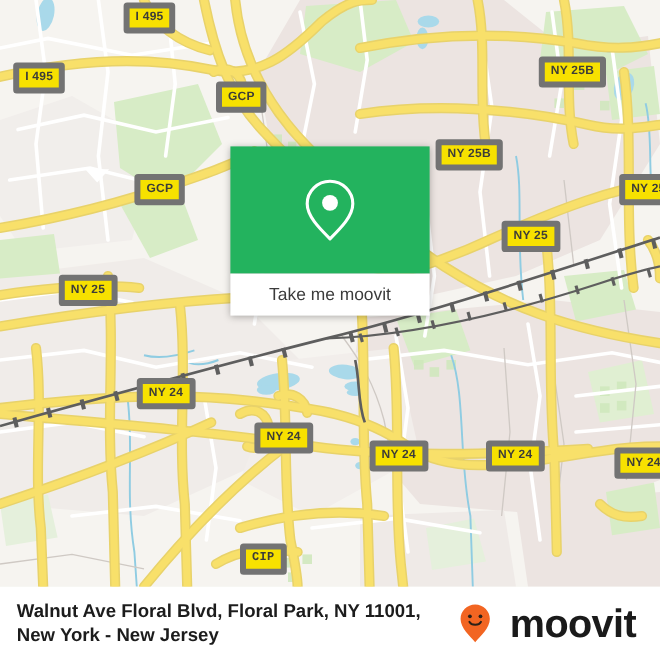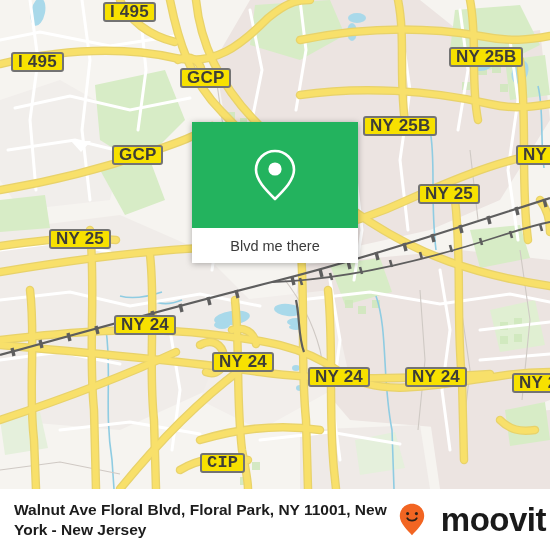--- a/index.html
+++ b/index.html
@@ -34,26 +34,26 @@
     position: absolute;
     left: 0;
     top: 0;
     display: block;
   }
 
   
   .shield {
     position: absolute;
     background: #f7e100;
-    border: 2px solid #737373;
+    border: 5px solid #737373;
     border-radius: 3px;
     color: #3d3d38;
     font-family: "Liberation Sans", sans-serif;
     font-weight: bold;
-    font-size: 17px;
+    font-size: 10px;
     line-height: 13px;
     padding: 1px 5px 2px 5px;
     white-space: nowrap;
     letter-spacing: 0.2px;
     box-sizing: border-box;
   }
 
   
   .attribution {
     position: absolute;
@@ -127,21 +127,21 @@
     position: absolute;
     left: 0;
     top: 489px;
     width: 550px;
     height: 61px;
     background: #ffffff;
     display: flex;
     align-items: center;
     justify-content: space-between;
     box-sizing: border-box;
-    padding: 0 4px 0 14px;
+    padding: 0 20px 0 14px;
   }
   .footer-address {
     font-size: 15.5px;
     line-height: 20px;
     color: #1c1c1c;
     font-family: "Liberation Sans", sans-serif;
     font-weight: bold;
     max-width: 390px;
   }
   .brand {
@@ -427,21 +427,21 @@
     <div class="shield" style="left: 200px; top: 453px; font-family: Liberation Mono, monospace;">CIP</div>
 
     <div class="popup">
       <div class="popup-head">
         <svg class="popup-pin-icon" viewBox="0 0 44 56">
           <path d="M22 4 C11.5 4 3 12.4 3 22.8 C3 33 12.5 42.5 22 52 C31.5 42.5 41 33 41 22.8 C41 12.4 32.5 4 22 4 Z" fill="none" stroke="#ffffff" stroke-width="2.6" stroke-linejoin="round"></path>
           <circle cx="22" cy="22" r="6.6" fill="#ffffff"></circle>
         </svg>
       </div>
       <div class="popup-body">
-        <span class="popup-label">Blvd me there</span>
+        <span class="popup-label">Take me moovit</span>
       </div>
     </div>
     <div class="popup-tail"></div>
 
   </div>
 
   <div class="footer">
     <div class="footer-address">Walnut Ave Floral Blvd, Floral Park, NY 11001, New York - New Jersey</div>
     <div class="brand">
       <svg class="brand-pin" viewBox="0 0 26 33">

